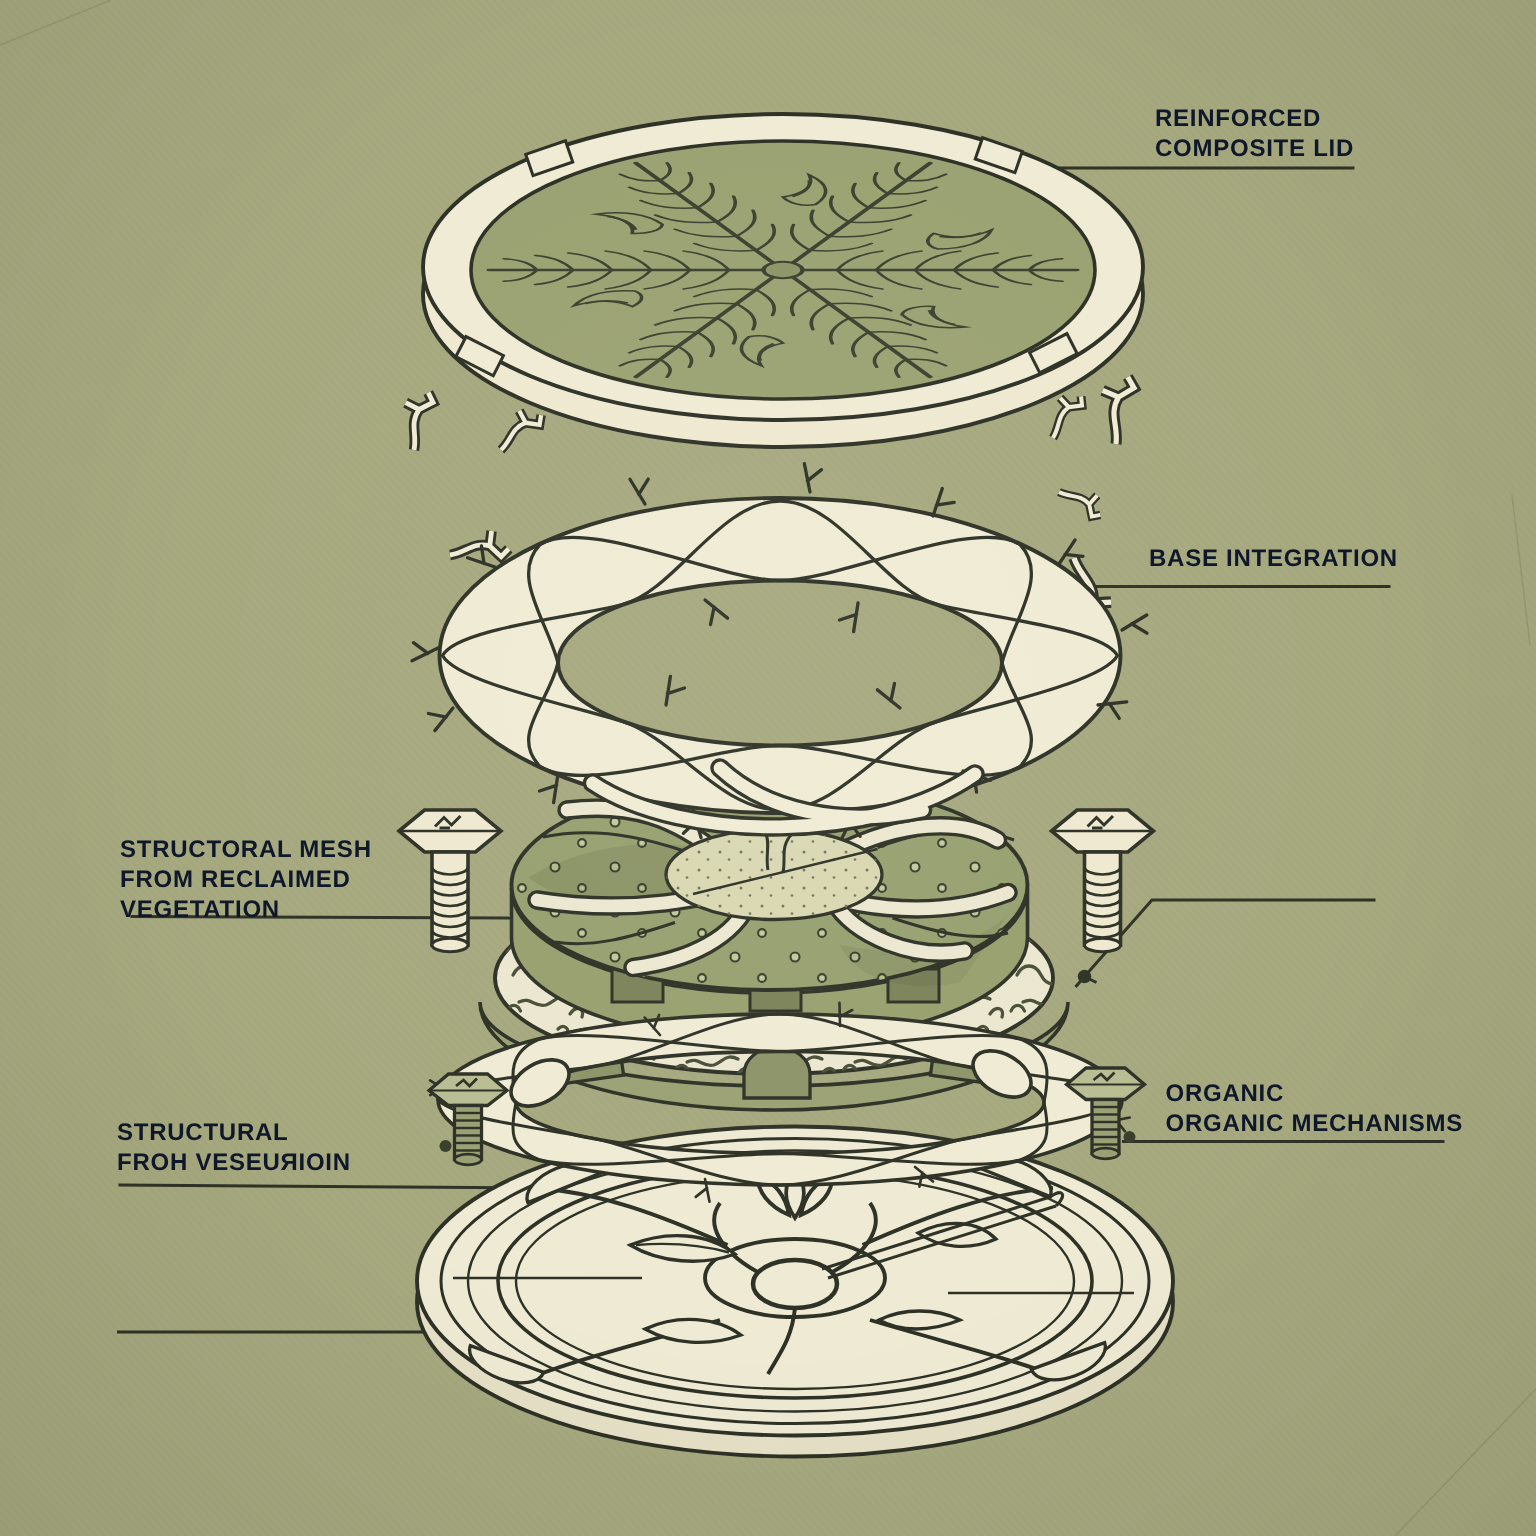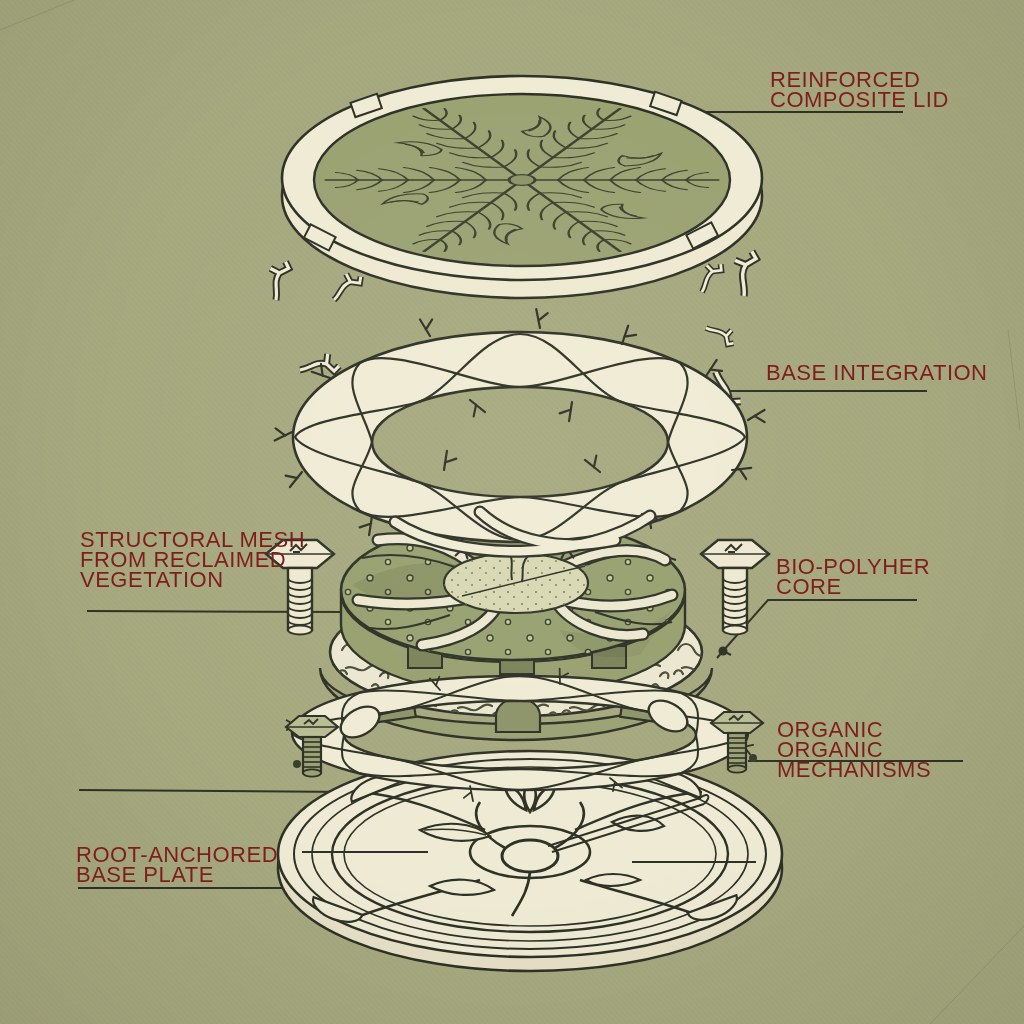--- a/index.html
+++ b/index.html
@@ -4,22 +4,22 @@
 <style>
   html,body{margin:0;padding:0;background:#a6a87e;}
   .stage{position:relative;width:1024px;height:1024px;overflow:hidden;
     background:#a6a87e;
     font-family:"Liberation Sans","DejaVu Sans",sans-serif;}
   .stage::after{content:"";position:absolute;inset:0;pointer-events:none;
     background:radial-gradient(ellipse at 50% 45%, rgba(255,255,255,0.05) 0%, rgba(0,0,0,0.00) 55%, rgba(0,0,0,0.07) 100%);}
   .stage::before{content:"";position:absolute;inset:0;pointer-events:none;opacity:.5;
     background:repeating-linear-gradient(47deg, rgba(255,255,255,0.018) 0 2px, rgba(0,0,0,0.014) 2px 4px);}
   svg.art{position:absolute;left:0;top:0;}
-  .label{position:absolute;white-space:pre-line;color:#7f1d1d;font-size:22px;
-    line-height:20px;font-weight:400;letter-spacing:.5px;z-index:5;}
+  .label{position:absolute;white-space:pre-line;color:#0f172a;font-size:16px;
+    line-height:20px;font-weight:700;letter-spacing:.5px;z-index:5;}
 </style>
 </head>
 <body>
 
 <div class="stage">
 
 <svg class="art" width="1024" height="1024" viewBox="0 0 1024 1024">
   <defs>
     <pattern id="dots" width="40" height="30" patternUnits="userSpaceOnUse">
       <circle cx="10" cy="8" r="3" fill="#c3c89c" stroke="#3a3f2c" stroke-width="1.4"></circle>
@@ -325,23 +325,21 @@
 
   <g>
     <circle cx="723" cy="651" r="4.5" fill="#2f3325"></circle>
     <path d="M723,651 l-6,7 M723,651 l8,4" stroke="#2f3325" stroke-width="2" fill="none"></path>
   </g>
 </svg>
 
 <div class="label" style="left:770px;top:70px;">REINFORCED
 COMPOSITE LID</div>
 <div class="label" style="left:766px;top:363px;">BASE INTEGRATION</div>
-<div class="label" style="left:80px;top:530px;">STRUCTORAL MESH
+<div class="label" style="left:80px;top:557px;">STRUCTORAL MESH
 FROM RECLAIMED
 VEGETATION</div>
-<div class="label" style="left:776px;top:557px;">BIO-POLYHER
-CORE</div>
 <div class="label" style="left:777px;top:720px;">ORGANIC
 ORGANIC MECHANISMS</div>
-<div class="label" style="left:76px;top:845px;">ROOT-ANCHORED
-BASE PLATE</div>
+<div class="label" style="left:78px;top:746px;">STRUCTURAL
+FROH VESEUЯIOIN</div>
 
 </div>
 
 </body></html>

